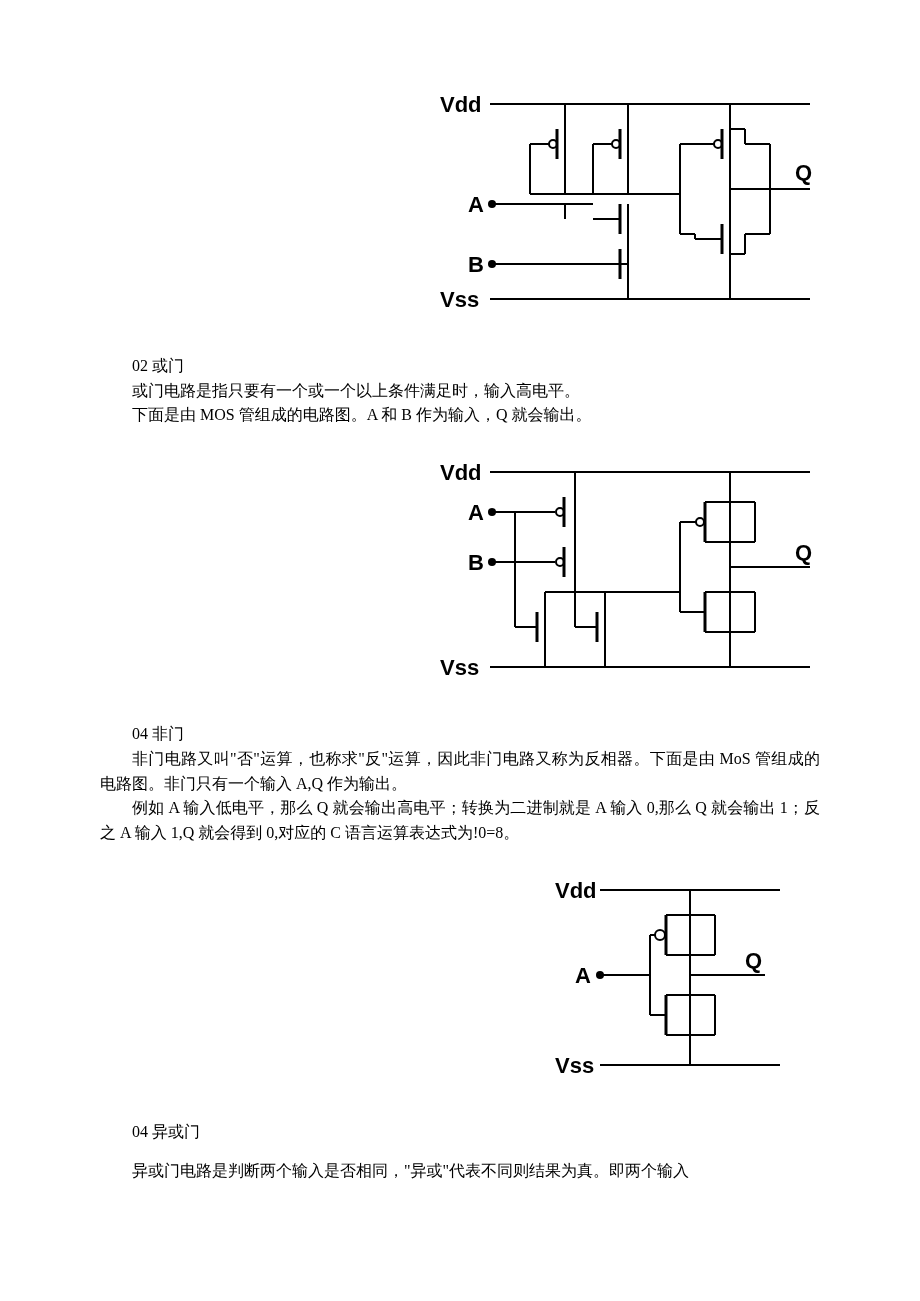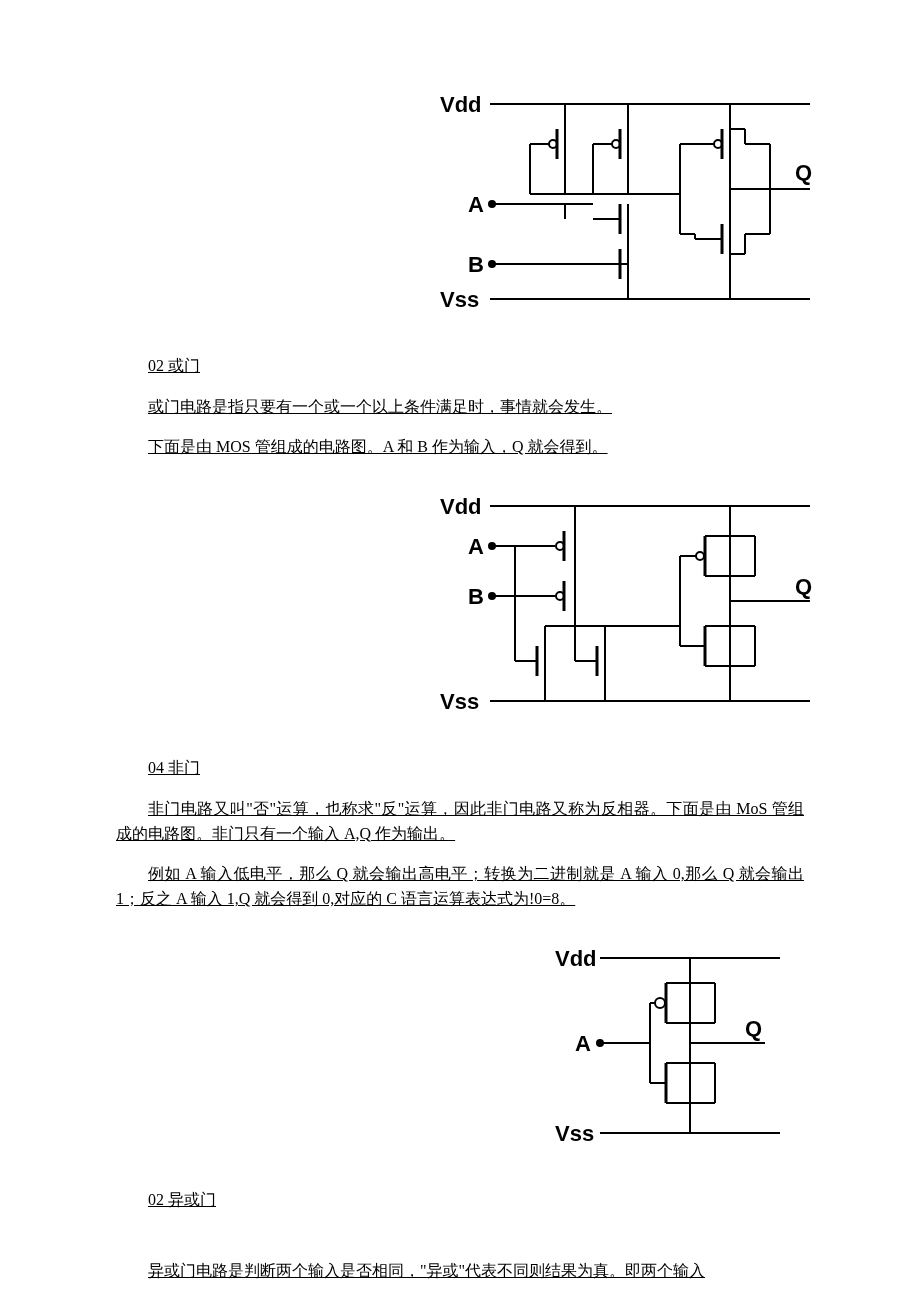--- a/index.html
+++ b/index.html
@@ -19,23 +19,22 @@
     text-align: right;
     margin: 14px 0 22px 0;
   }
   .diagram svg text {
     font-family: Arial, "Microsoft YaHei", sans-serif;
     font-weight: bold;
     font-size: 22px;
     fill: #000;
   }
   p {
-    margin: 16px;
+    margin: 0;
     text-align: justify;
-    text-decoration: underline;
   }
   .para {
     text-indent: 2em;
   }
   .heading {
     text-indent: 2em;
   }
   .blank {
     height: 14px;
   }
@@ -123,22 +122,22 @@
       <line x1="370" y1="70" x2="345" y2="70" stroke="#000" stroke-width="2"></line>
       <line x1="345" y1="70" x2="345" y2="55" stroke="#000" stroke-width="2"></line>
       <line x1="345" y1="55" x2="330" y2="55" stroke="#000" stroke-width="2"></line>
       <line x1="370" y1="160" x2="345" y2="160" stroke="#000" stroke-width="2"></line>
       <line x1="345" y1="160" x2="345" y2="180" stroke="#000" stroke-width="2"></line>
       <line x1="345" y1="180" x2="330" y2="180" stroke="#000" stroke-width="2"></line>
     </svg>
   </div>
 
   <p class="heading">02 或门</p>
-  <p class="para">或门电路是指只要有一个或一个以上条件满足时，事情就会发生。</p>
-  <p class="para">下面是由 MOS 管组成的电路图。A 和 B 作为输入，Q 就会得到。</p>
+  <p class="para">或门电路是指只要有一个或一个以上条件满足时，输入高电平。</p>
+  <p class="para">下面是由 MOS 管组成的电路图。A 和 B 作为输入，Q 就会输出。</p>
 
   <div class="diagram">
     <svg width="420" height="250" viewBox="0 0 420 250">
       <line x1="90" y1="30" x2="410" y2="30" stroke="#000" stroke-width="2"></line>
       <text x="40" y="38">Vdd</text>
       <text x="68" y="78">A</text>
       <circle cx="92" cy="70" r="4" fill="#000"></circle>
       <line x1="92" y1="70" x2="155" y2="70" stroke="#000" stroke-width="2"></line>
       <text x="68" y="128">B</text>
       <circle cx="92" cy="120" r="4" fill="#000"></circle>
@@ -231,17 +230,17 @@
 
       <line x1="146" y1="55" x2="195" y2="55" stroke="#000" stroke-width="2"></line>
       <line x1="195" y1="55" x2="195" y2="95" stroke="#000" stroke-width="2"></line>
       <line x1="146" y1="95" x2="195" y2="95" stroke="#000" stroke-width="2"></line>
       <line x1="146" y1="135" x2="195" y2="135" stroke="#000" stroke-width="2"></line>
       <line x1="195" y1="135" x2="195" y2="175" stroke="#000" stroke-width="2"></line>
       <line x1="146" y1="175" x2="195" y2="175" stroke="#000" stroke-width="2"></line>
     </svg>
   </div>
 
-  <p class="heading">02 异或门</p>
+  <p class="heading">04 异或门</p>
   <div class="blank"></div>
   <p class="para">异或门电路是判断两个输入是否相同，"异或"代表不同则结果为真。即两个输入</p>
 
 </div>
 
 </body></html>

